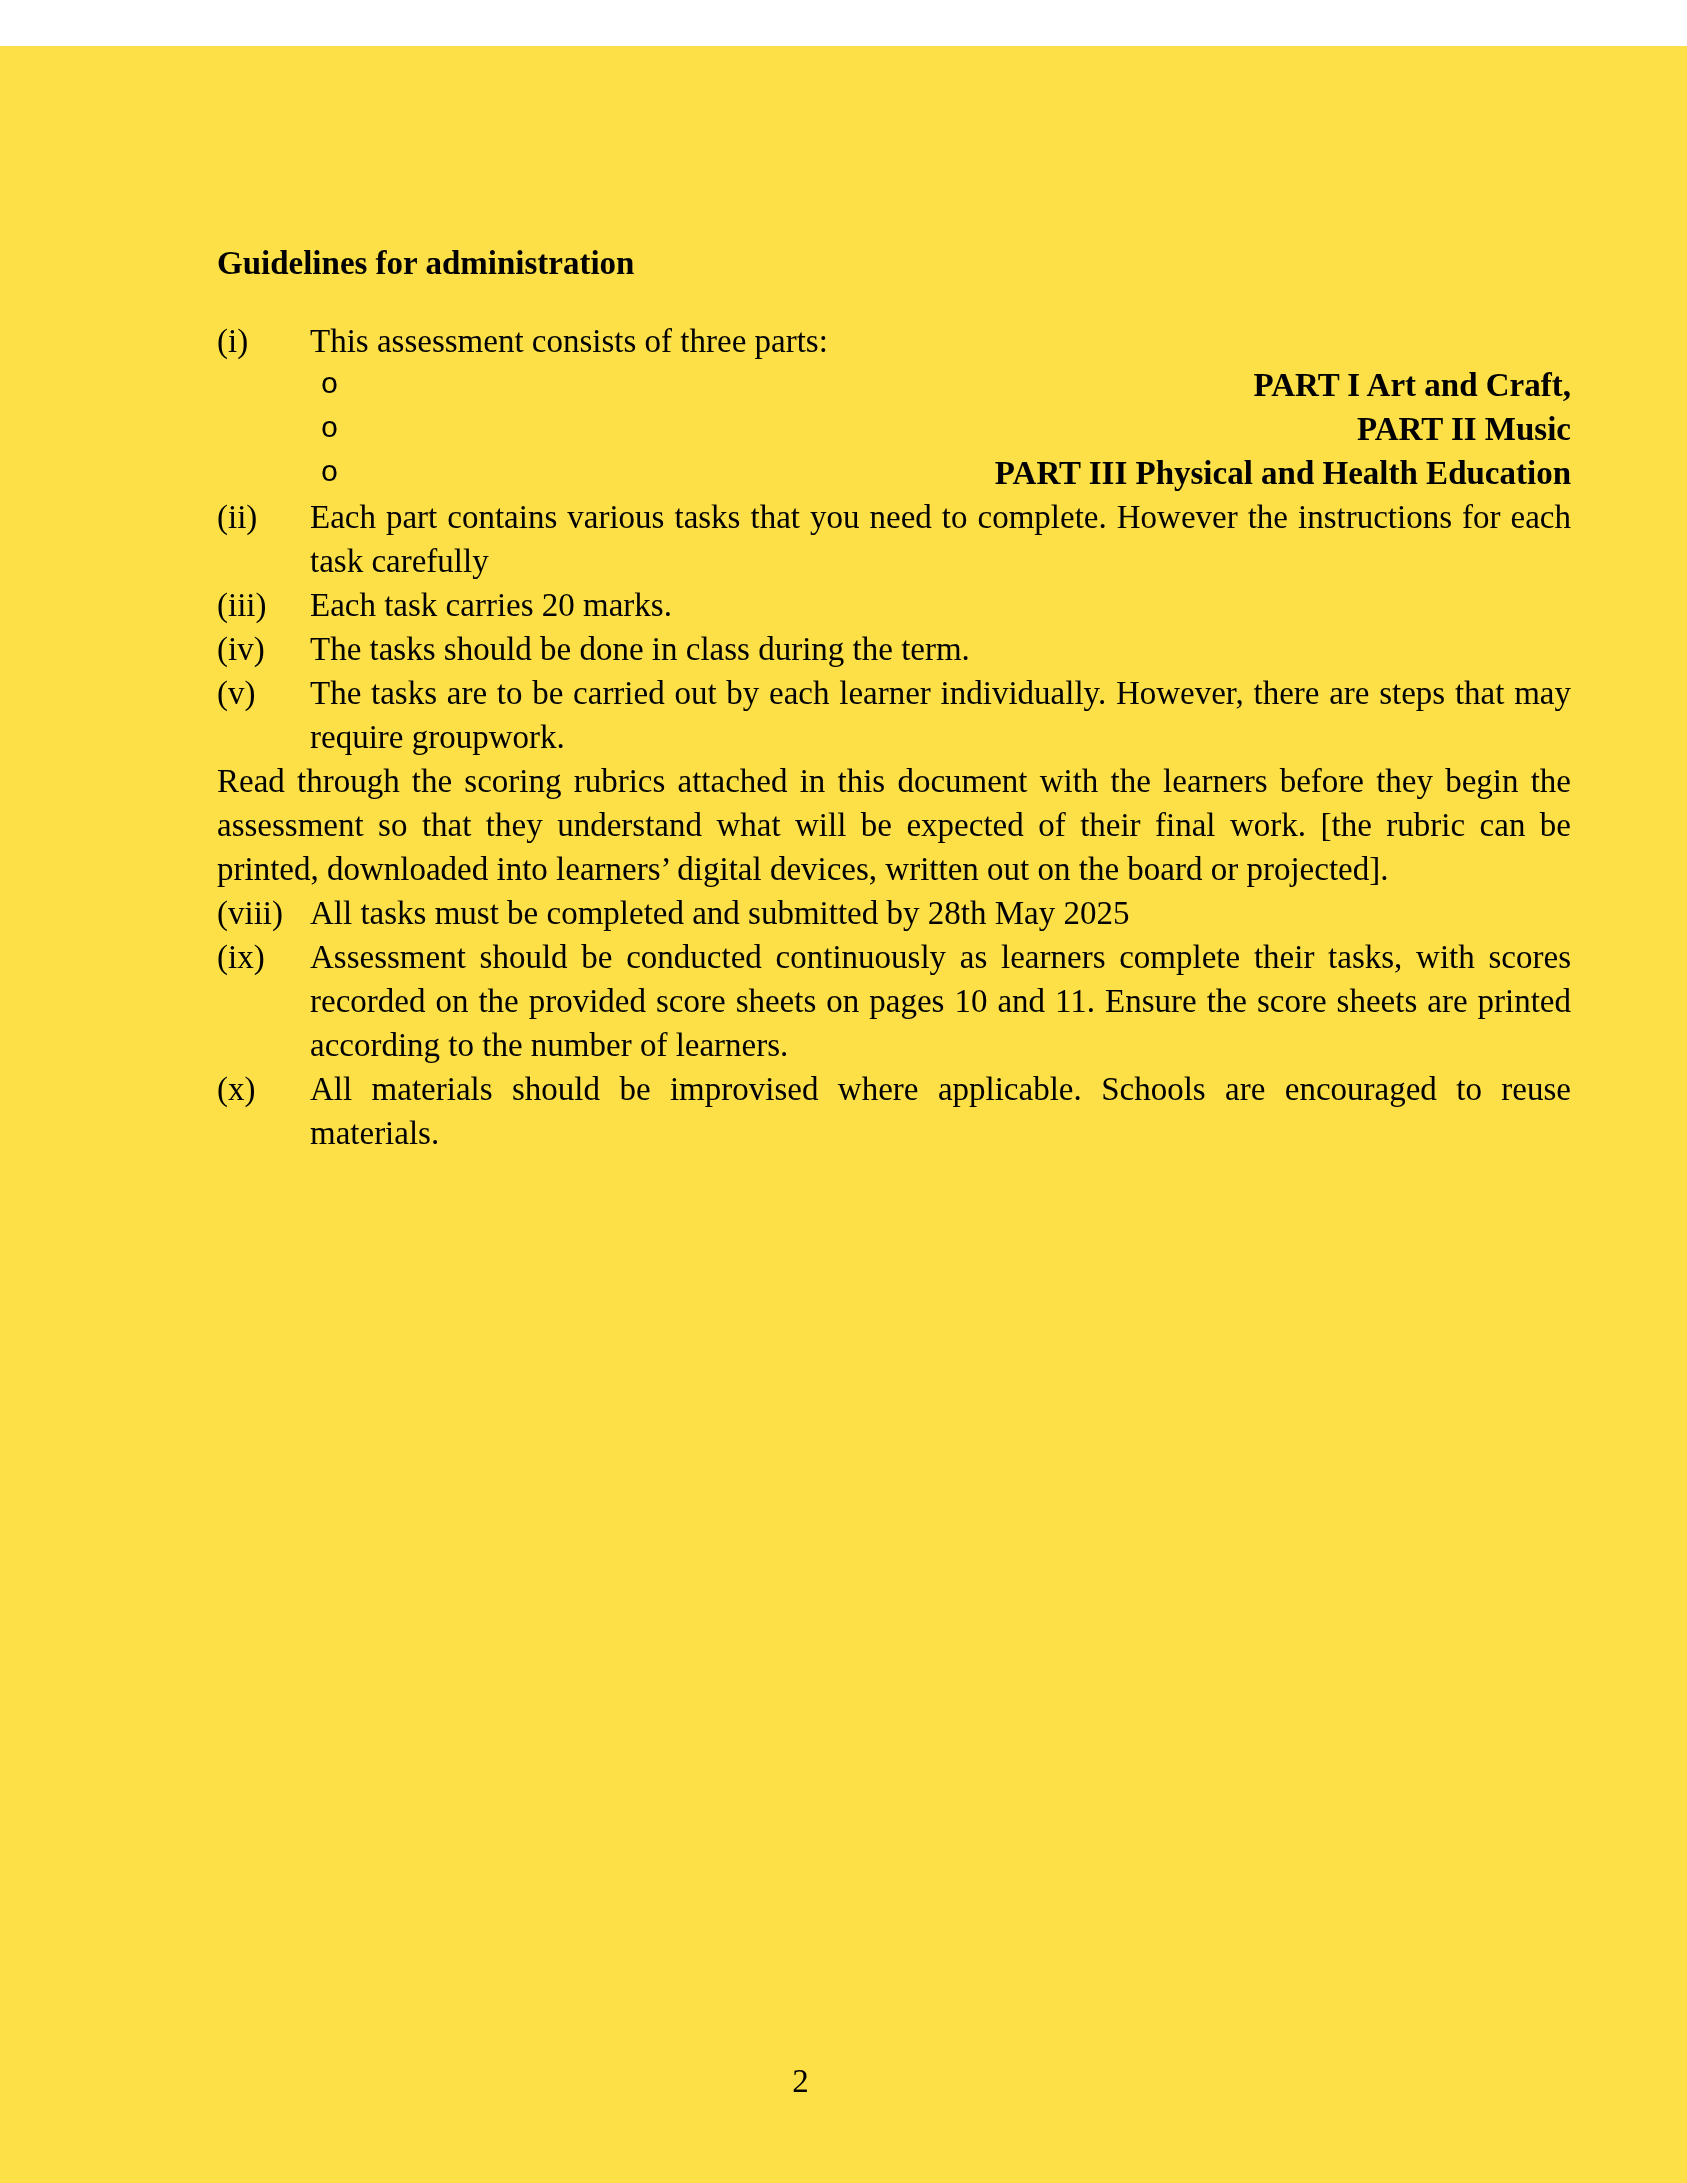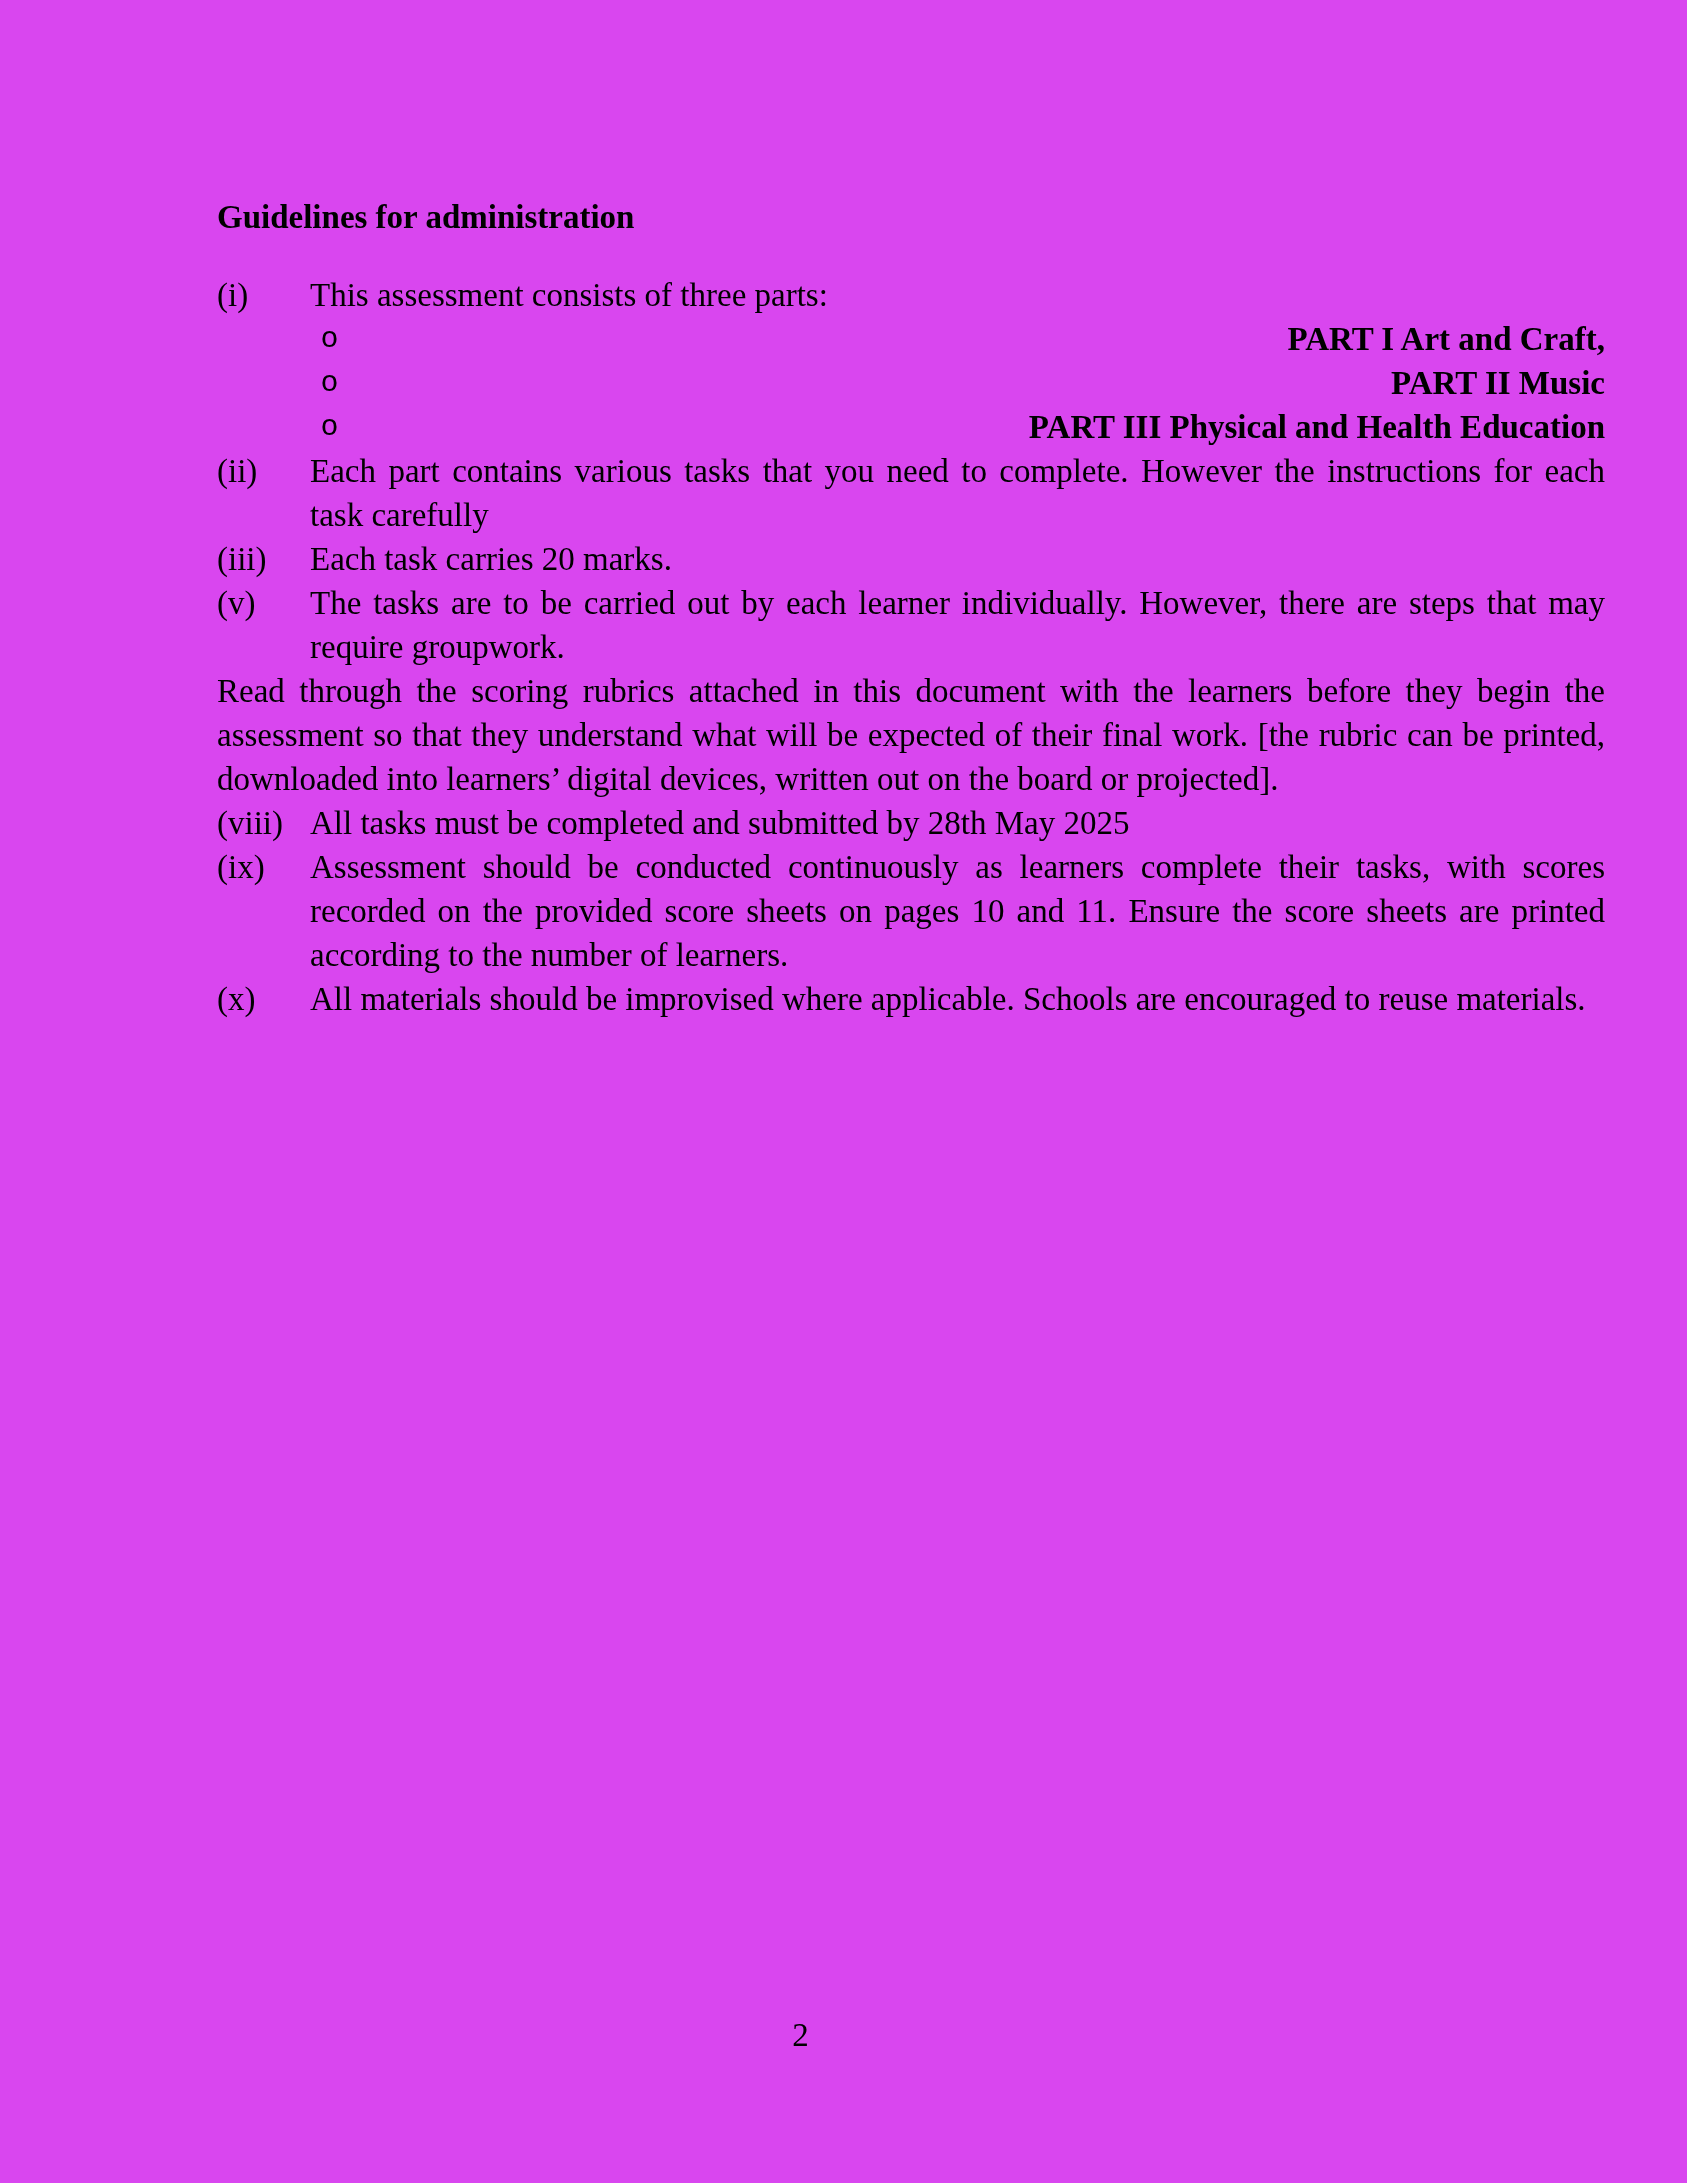--- a/index.html
+++ b/index.html
@@ -7,22 +7,23 @@
   body {
     font-family: "Liberation Serif", "DejaVu Serif", serif;
     font-size: 33px;
     line-height: 44px;
     color: #000000;
     position: relative;
   }
   .page {
     position: absolute;
     inset: 0;
-    padding: 195px 82px 0 217px;
-    background: #d946ef;
+    padding: 195px 116px 0 217px;
+    background: #fde047;
+    margin-top: 46px;
   }
   .doc-title {
     font-size: 33px;
     font-weight: bold;
     margin-bottom: 34px;
   }
   .item { display: flex; }
   .num {
     flex: 0 0 93px;
     width: 93px;
@@ -82,20 +83,24 @@
     <div class="item">
       <span class="num">(ii)</span>
       <div class="body-text"><span>Each part contains various tasks that you need to complete. However the instructions for each task carefully</span></div>
     </div>
 
     <div class="item">
       <span class="num">(iii)</span>
       <div class="body-text"><span>Each task carries </span><span class="b">20</span><span> marks.</span></div>
     </div>
 
+    <div class="item">
+      <span class="num">(iv)</span>
+      <div class="body-text"><span>The tasks should be done in class during the term.</span></div>
+    </div>
 
     <div class="item">
       <span class="num">(v)</span>
       <div class="body-text"><span>The tasks are to be carried out by each learner individually. However, there are steps that may require groupwork.</span></div>
     </div>
 
     <div class="item">
       <div class="body-text"><span>Read through the scoring rubrics attached in this document with the learners before they begin the assessment so that they understand what will be expected of their final work. [</span><span class="i">the rubric can be printed, downloaded into learners’ digital devices, written out on the board or projected</span><span>].</span></div>
     </div>
 

